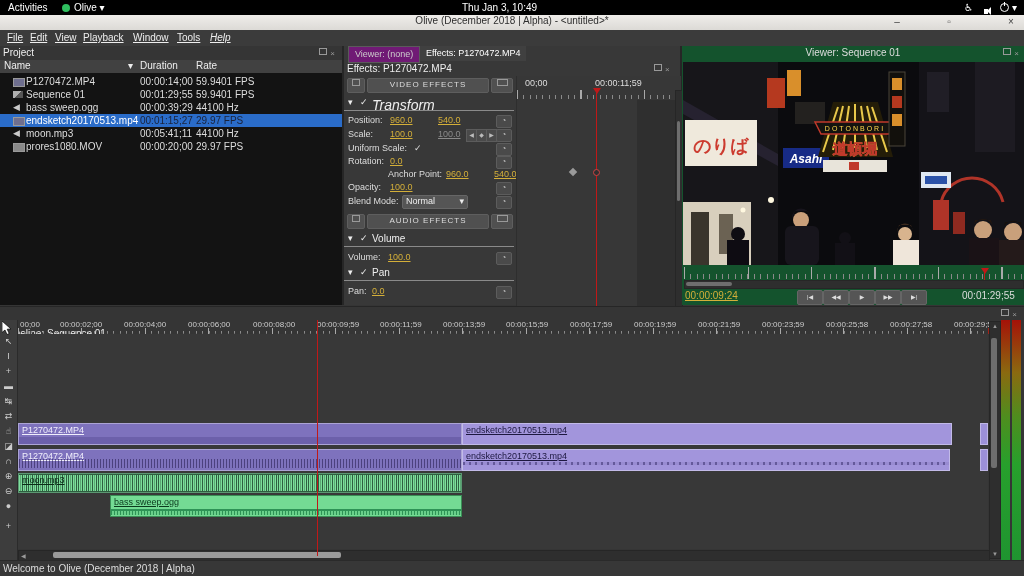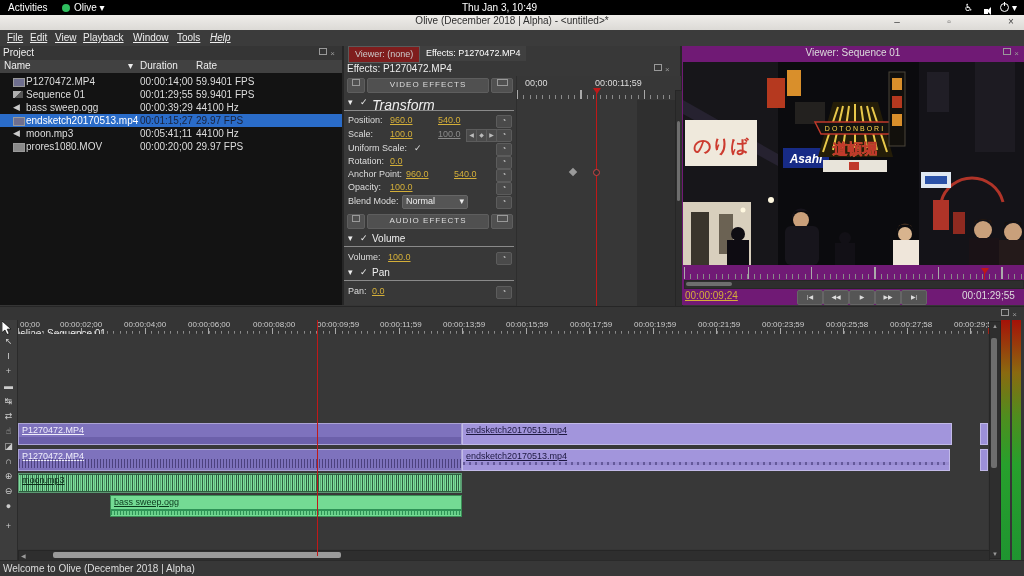--- a/index.html
+++ b/index.html
@@ -30,21 +30,21 @@
   .proj-row.sel .cell-dim{color:rgba(20,10,10,0.75);}
   .cell-name{position:absolute;left:26px;}
   .cell-dur{position:absolute;left:140px;}
   .cell-rate{position:absolute;left:196px;}
   .ic-video{position:absolute;left:13px;top:3px;width:10px;height:7px;background:#6f6f8f;border:1px solid #999;}
   .ic-seq{position:absolute;left:13px;top:3px;width:10px;height:7px;background:linear-gradient(135deg,#b0b0b0 50%,#555 50%);}
   .ic-audio{position:absolute;left:13px;top:0;color:#ccc;font-size:9px;}
   
   .effects{position:absolute;left:344px;top:46px;width:336px;height:259px;background:#383838;border-right:2px solid #262626;}
   .tab{position:absolute;top:0;height:15px;line-height:15px;font-size:9px;padding:0 6px;color:#ccc;}
-  .tab.inactive{border:1px solid #5a5a5a;background:#7f1d1d;}
+  .tab.inactive{border:1px solid #5a5a5a;background:#701a75;}
   .tab.active{color:#fff;background:#404040;}
   .fx-row{position:absolute;left:0;width:172px;height:13px;line-height:13px;font-size:9px;color:#ddd;}
   .fx-label{position:absolute;left:4px;}
   .fx-val{position:absolute;color:#d4af39;text-decoration:underline;}
   .fx-val.dim{color:#8a8a8a;}
   .kf-btn{position:absolute;width:14px;height:11px;top:1px;background:#4a4a4a;border:1px solid #5c5c5c;border-radius:2px;color:#bbb;font-size:8px;text-align:center;line-height:10px;}
   .mini-btn{position:absolute;width:9px;height:11px;top:1px;background:#4a4a4a;border:1px solid #5c5c5c;color:#bbb;font-size:6px;text-align:center;line-height:10px;}
   .fx-bar-btn{position:absolute;height:13px;background:#505050;border:1px solid #5e5e5e;border-radius:2px;color:#ddd;font-size:8px;text-align:center;line-height:12px;letter-spacing:1px;}
   .dropdown{position:absolute;height:12px;background:#555;border:1px solid #666;border-radius:2px;color:#eee;font-size:9px;line-height:11px;padding:0 3px;}
   .sec-hdr{position:absolute;left:0;width:172px;height:12px;font-size:9px;color:#eee;}
@@ -54,21 +54,21 @@
     background-image:
       repeating-linear-gradient(90deg,#aaa 0 1px,transparent 1px 63.5px),
       repeating-linear-gradient(90deg,#8a8a8a 0 1px,transparent 1px 6.35px);
     background-size:100% 100%,100% 45%;
     background-position:0 0,0 100%;}
   .playhead-line{position:absolute;width:1px;background:#c01818;}
   .playhead-tri{position:absolute;width:0;height:0;border-left:4px solid transparent;border-right:4px solid transparent;border-top:6px solid #c01818;}
   .scroll-track{position:absolute;background:#2e2e2e;border:1px solid #262626;}
   .scroll-thumb{position:absolute;background:#6e6e6e;border-radius:2px;}
   
-  .viewer{position:absolute;left:682px;top:46px;width:342px;height:259px;background:#701a75;}
+  .viewer{position:absolute;left:682px;top:46px;width:342px;height:259px;background:#14532d;}
   .transport-btn{position:absolute;width:24px;height:13px;background:#555;border:1px solid #666;border-radius:2px;color:#ddd;font-size:6px;text-align:center;line-height:12px;}
   .tc-current{color:#d4af39;text-decoration:underline;font-size:10px;}
   .tc-total{color:#ddd;font-size:10px;}
   
   .timeline{position:absolute;left:0;top:306px;width:1024px;height:254px;background:#353535;border-top:1px solid #262626;}
   .tl-ruler-label{position:absolute;top:0;font-size:8px;color:#ccc;white-space:nowrap;}
   .toolbar{position:absolute;left:0;top:13px;width:17px;height:241px;background:#3d3d3d;border-right:1px solid #2b2b2b;}
   .tool{position:absolute;left:0;width:17px;height:15px;text-align:center;color:#ccc;font-size:9px;line-height:15px;}
   .clip{position:absolute;border:1px solid rgba(255,255,255,0.35);box-sizing:border-box;overflow:hidden;}
   .clip-name{position:absolute;left:3px;top:1px;font-size:9px;text-decoration:underline;white-space:nowrap;}
@@ -212,21 +212,21 @@
         <span class="abs" style="left:70px;color:#ddd;">✓</span>
         <span class="kf-btn" style="left:152px;">◔</span>
       </div>
 
       <div class="fx-row" style="top:79px;">
         <span class="fx-label">Rotation:</span>
         <span class="fx-val" style="left:46px;">0.0</span>
         <span class="kf-btn" style="left:152px;">◔</span>
       </div>
 
-      <div class="fx-row" style="top:92px;">
+      <div class="fx-row" style="top:92px;margin-left:40px;">
         <span class="fx-label">Anchor Point:</span>
         <span class="fx-val" style="left:62px;">960.0</span>
         <span class="fx-val" style="left:110px;">540.0</span>
         <span class="kf-btn" style="left:152px;">◔</span>
       </div>
 
       <div class="fx-row" style="top:105px;">
         <span class="fx-label">Opacity:</span>
         <span class="fx-val" style="left:46px;">100.0</span>
         <span class="kf-btn" style="left:152px;">◔</span>

